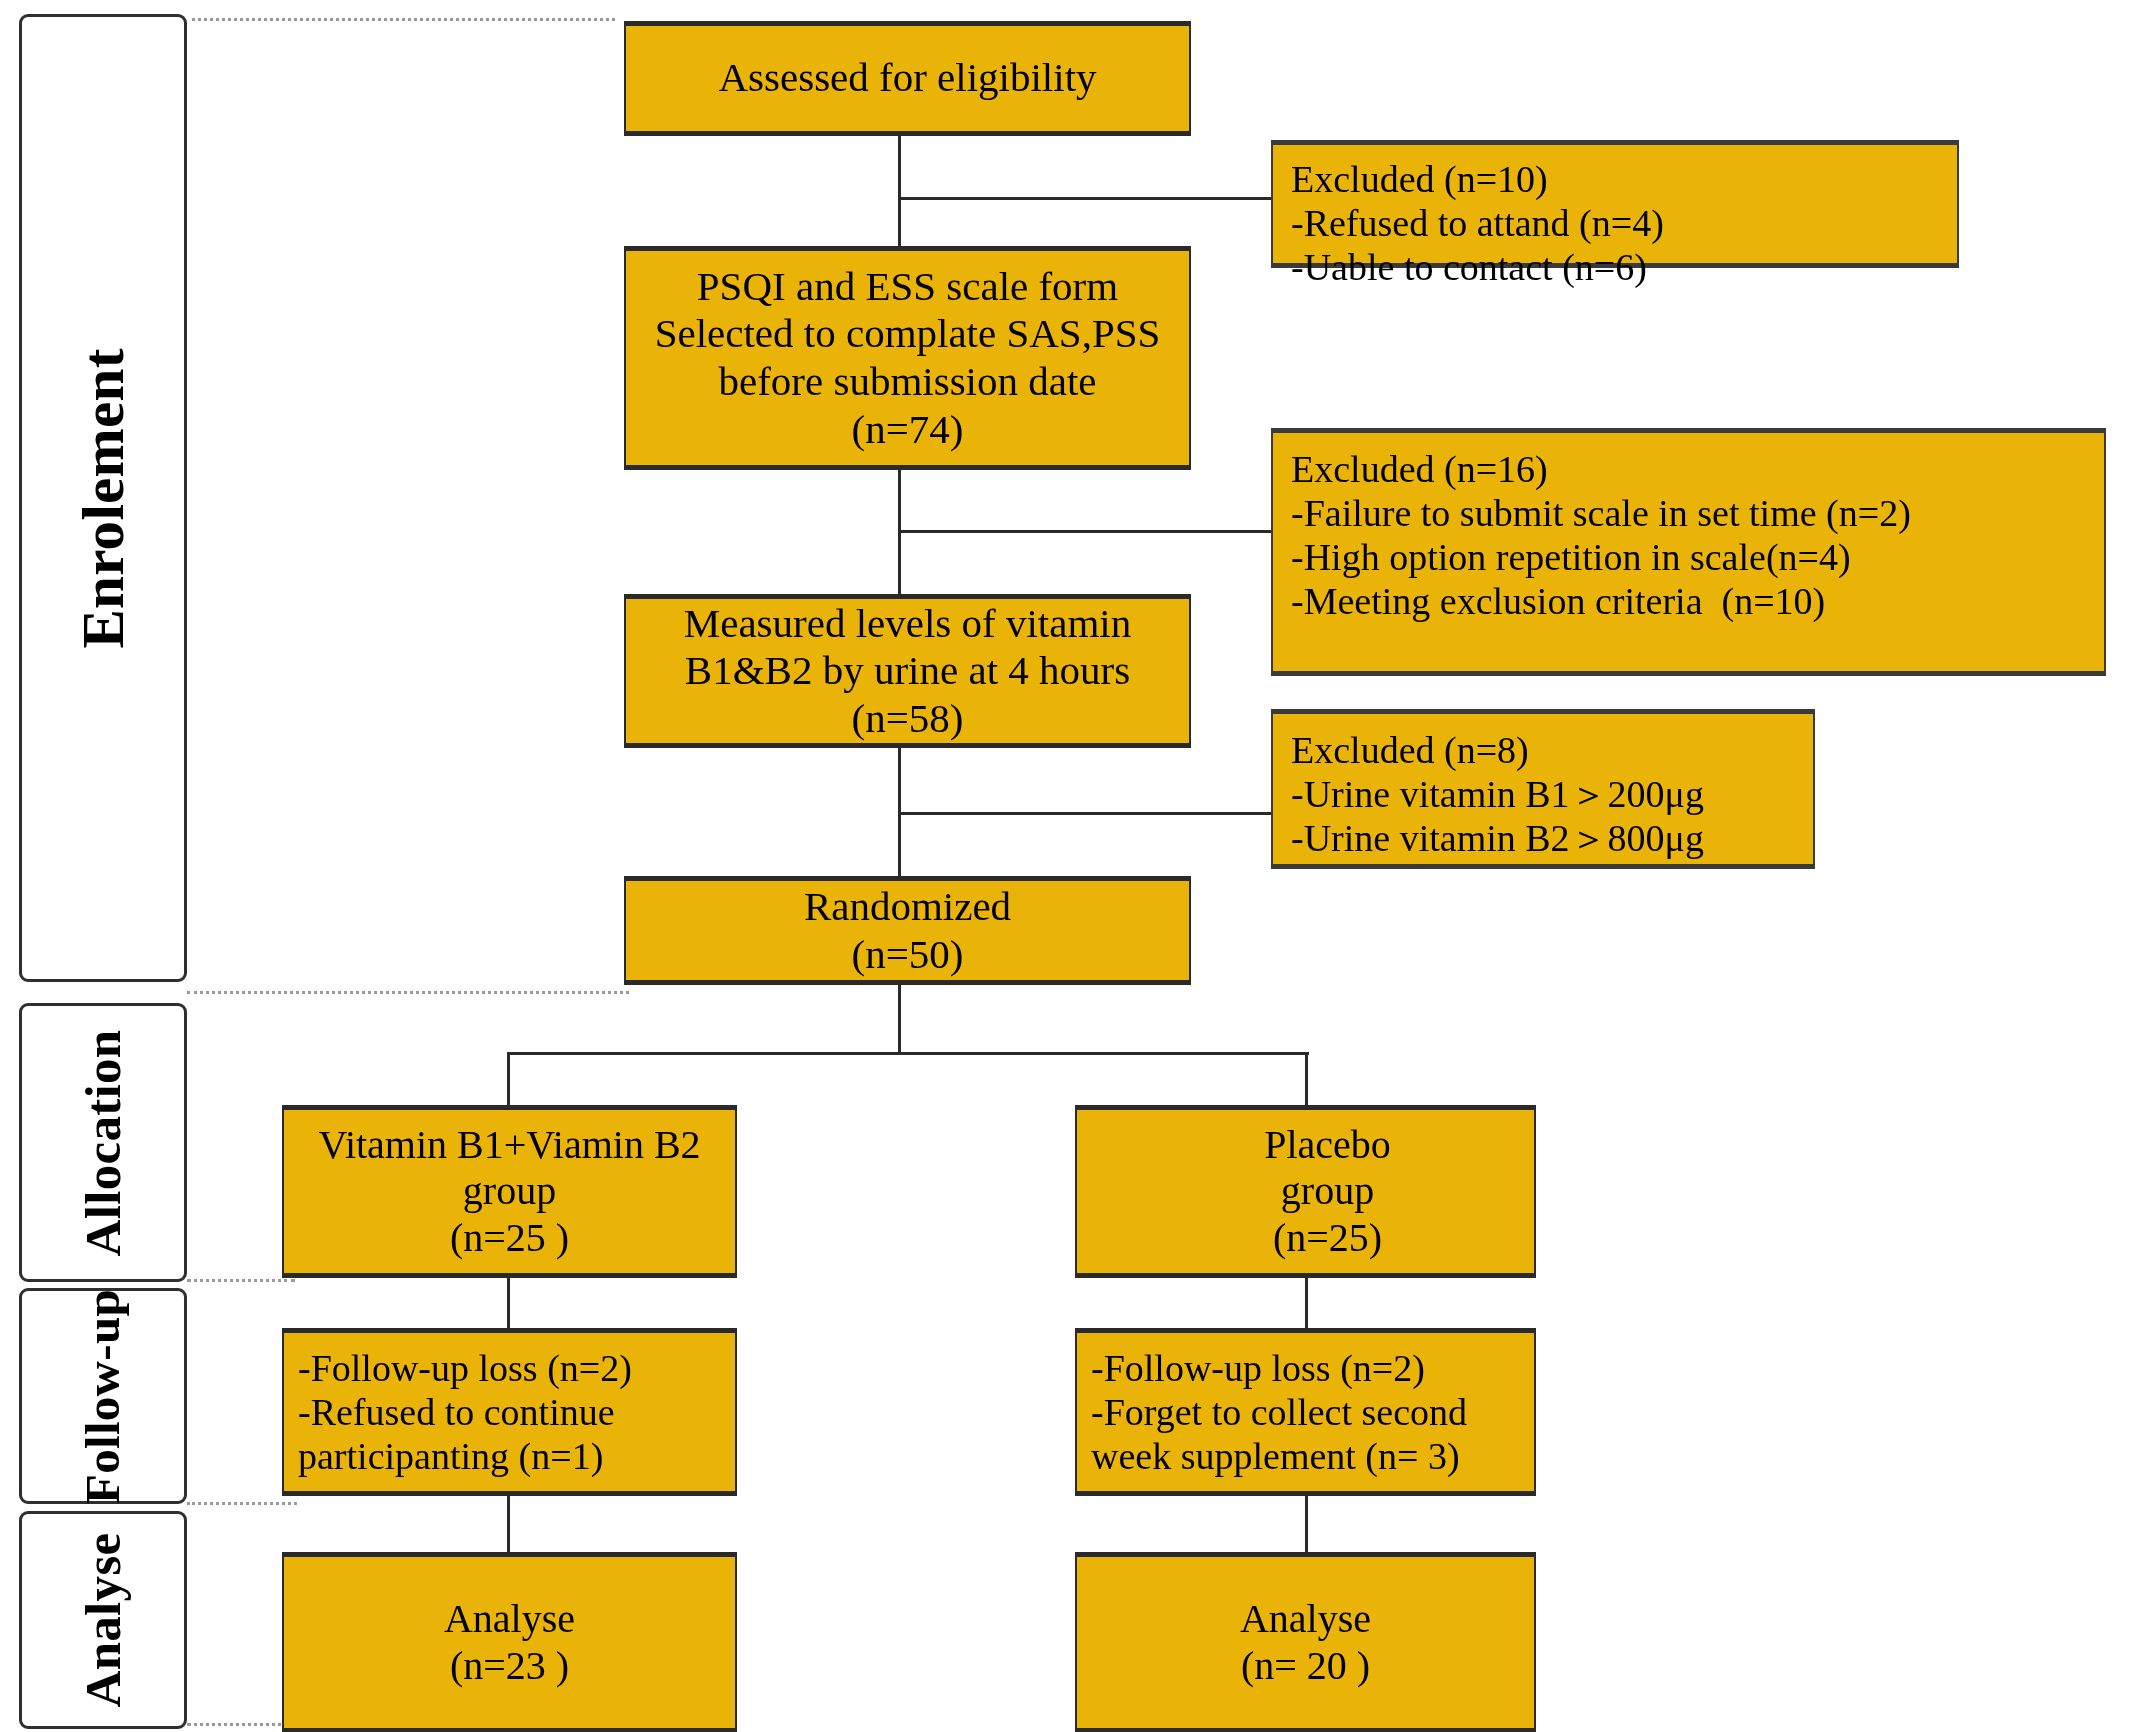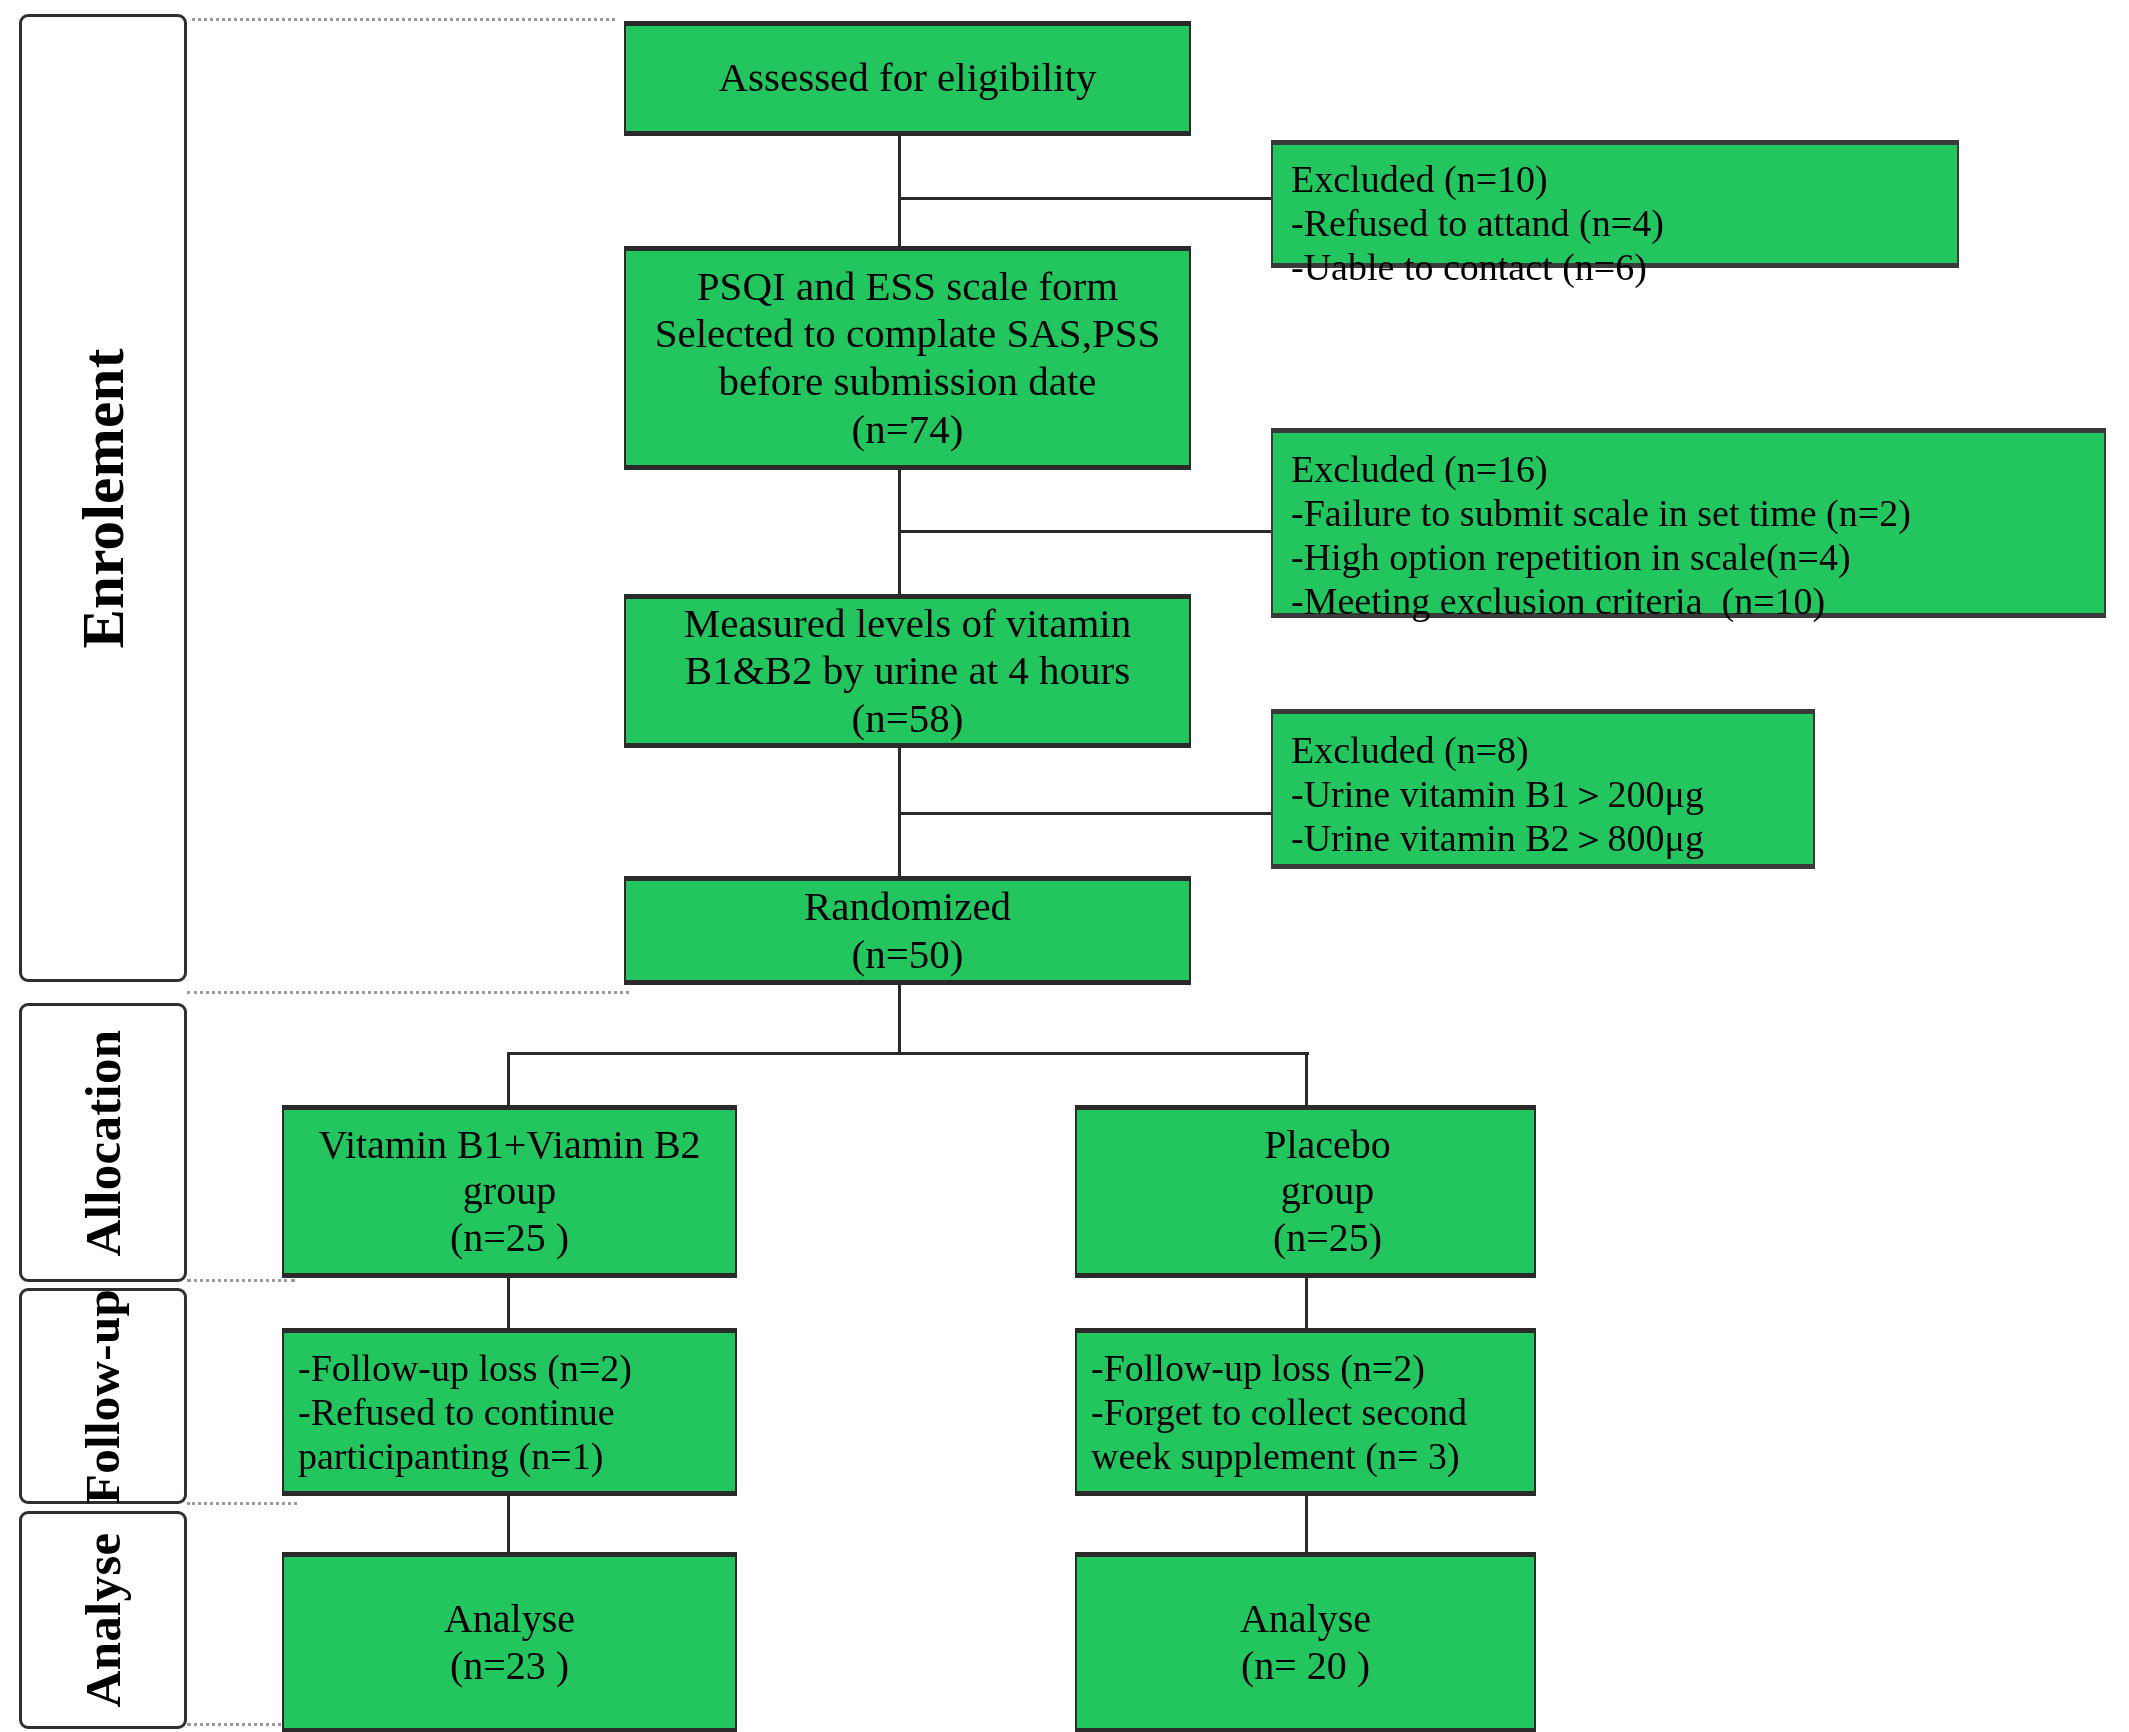--- a/index.html
+++ b/index.html
@@ -11,21 +11,21 @@
     width:2129px;
     height:1732px;
     background:#fff;
     overflow:hidden;
   }
 
   
   .box{
     position:absolute;
     box-sizing:border-box;
-    background:#22c55e;
+    background:#eab308;
     border:2.6px solid #2a2a2a;
     border-top-width:5.8px;
     border-bottom-width:5.8px;
     display:flex;
     flex-direction:column;
     justify-content:center;
     z-index:4;
   }
   .box.thinframe{
     border:2.6px solid #3a3a3a;
@@ -118,21 +118,21 @@
     <span class="ln">Randomized</span>
     <span class="ln">(n=50)</span>
   </div>
 
   <div class="box lft thinframe" style="left:1271px; top:140px; width:688px; height:128px; font-size:38px; padding:11.5px 0 0 18px;">
     <span class="ln">Excluded (n=10)</span>
     <span class="ln">-Refused to attand (n=4)</span>
     <span class="ln">-Uable to contact (n=6)</span>
   </div>
 
-  <div class="box lft thinframe" style="left:1271px; top:428px; width:835px; height:190px; font-size:38px; padding:14px 16px 0 18px;">
+  <div class="box lft thinframe" style="left:1271px; top:428px; width:835px; height:248px; font-size:38px; padding:14px 16px 0 18px;">
     <span class="ln">Excluded (n=16)</span>
     <span class="ln">-Failure to submit scale in set time (n=2)</span>
     <span class="ln">-High option repetition in scale(n=4)</span>
     <span class="ln">-Meeting exclusion criteria  (n=10)</span>
   </div>
 
   <div class="box lft thinframe" style="left:1271px; top:709px; width:544px; height:160px; font-size:38px; padding:14px 0 0 18px;">
     <span class="ln">Excluded (n=8)</span>
     <span class="ln">-Urine vitamin B1＞200μg</span>
     <span class="ln">-Urine vitamin B2＞800μg</span>

